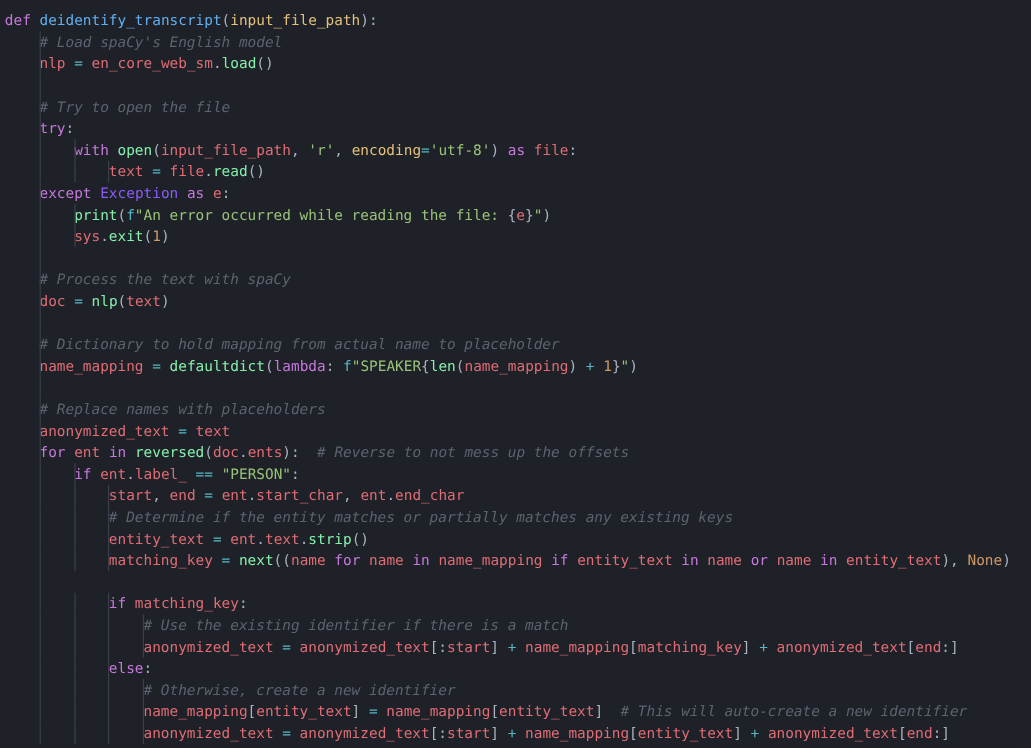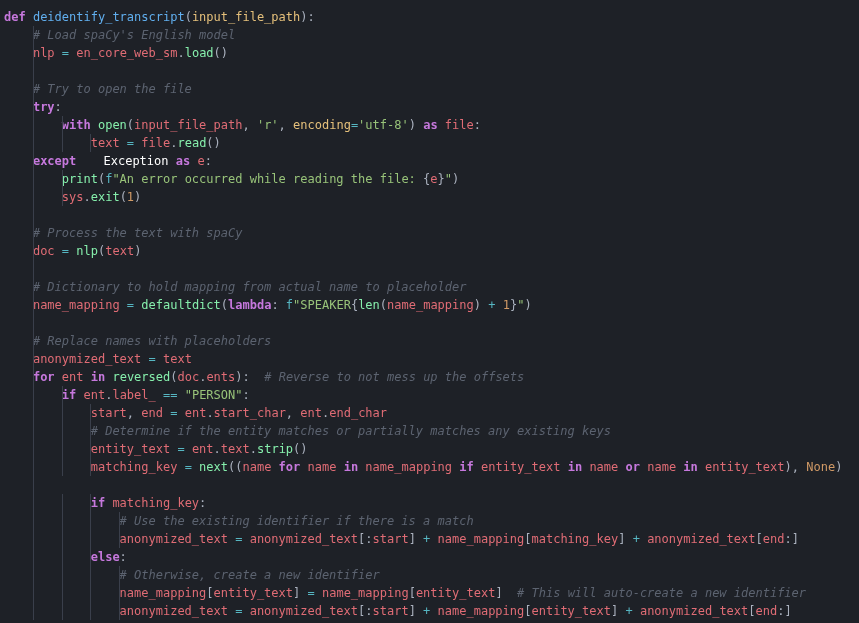--- a/index.html
+++ b/index.html
@@ -27,32 +27,32 @@
     position: relative;
   }
   .guide {
     position: absolute;
     top: 0;
     bottom: 0;
     width: 1px;
     background: #3a3f4b;
   }
   
-  .kw { color: #c678dd; font-weight: bold; }       
+  .kw { color: #c678dd; }       
   .fn { color: #86efac; }       
   .fname { color: #61afef; }    
   .param { color: #e5c07b; }    
   .var { color: #e06c75; }      
   .prop { color: #e06c75; }     
   .str { color: #98c379; }      
   .num { color: #d19a66; }      
   .cmt { color: #5c6370; font-style: italic; } 
   .op  { color: #56b6c2; }      
   .pn  { color: #abb2bf; }      
-  .builtin { color: #ffffff; margin-left: 20px; }  
+  .builtin { color: #8b5cf6; }  
   .const { color: #d19a66; }
 </style>
 </head>
 <body>
 
 <div class="editor">
   <div class="code" id="code-container"><div class="line"><span><span class="kw">def</span> <span class="fname">deidentify_transcript</span><span class="pn">(</span><span class="param">input_file_path</span><span class="pn">):</span></span></div><div class="line"><span class="guide" style="left: 28.8px;"></span><span>    <span class="cmt"># Load spaCy's English model</span></span></div><div class="line"><span class="guide" style="left: 28.8px;"></span><span>    <span class="var">nlp</span> <span class="op">=</span> <span class="var">en_core_web_sm</span><span class="pn">.</span><span class="fn">load</span><span class="pn">()</span></span></div><div class="line"><span class="guide" style="left: 28.8px;"></span><span></span></div><div class="line"><span class="guide" style="left: 28.8px;"></span><span>    <span class="cmt"># Try to open the file</span></span></div><div class="line"><span class="guide" style="left: 28.8px;"></span><span>    <span class="kw">try</span><span class="pn">:</span></span></div><div class="line"><span class="guide" style="left: 28.8px;"></span><span class="guide" style="left: 57.6px;"></span><span>        <span class="kw">with</span> <span class="fn">open</span><span class="pn">(</span><span class="var">input_file_path</span><span class="pn">,</span> <span class="str">'r'</span><span class="pn">,</span> <span class="param">encoding</span><span class="op">=</span><span class="str">'utf-8'</span><span class="pn">)</span> <span class="kw">as</span> <span class="var">file</span><span class="pn">:</span></span></div><div class="line"><span class="guide" style="left: 28.8px;"></span><span class="guide" style="left: 57.6px;"></span><span class="guide" style="left: 86.4px;"></span><span>            <span class="var">text</span> <span class="op">=</span> <span class="var">file</span><span class="pn">.</span><span class="fn">read</span><span class="pn">()</span></span></div><div class="line"><span class="guide" style="left: 28.8px;"></span><span>    <span class="kw">except</span> <span class="builtin">Exception</span> <span class="kw">as</span> <span class="var">e</span><span class="pn">:</span></span></div><div class="line"><span class="guide" style="left: 28.8px;"></span><span class="guide" style="left: 57.6px;"></span><span>        <span class="fn">print</span><span class="pn">(</span><span class="op">f</span><span class="str">"An error occurred while reading the file: </span><span class="pn">{</span><span class="var">e</span><span class="pn">}</span><span class="str">"</span><span class="pn">)</span></span></div><div class="line"><span class="guide" style="left: 28.8px;"></span><span class="guide" style="left: 57.6px;"></span><span>        <span class="var">sys</span><span class="pn">.</span><span class="fn">exit</span><span class="pn">(</span><span class="num">1</span><span class="pn">)</span></span></div><div class="line"><span class="guide" style="left: 28.8px;"></span><span></span></div><div class="line"><span class="guide" style="left: 28.8px;"></span><span>    <span class="cmt"># Process the text with spaCy</span></span></div><div class="line"><span class="guide" style="left: 28.8px;"></span><span>    <span class="var">doc</span> <span class="op">=</span> <span class="fn">nlp</span><span class="pn">(</span><span class="var">text</span><span class="pn">)</span></span></div><div class="line"><span class="guide" style="left: 28.8px;"></span><span></span></div><div class="line"><span class="guide" style="left: 28.8px;"></span><span>    <span class="cmt"># Dictionary to hold mapping from actual name to placeholder</span></span></div><div class="line"><span class="guide" style="left: 28.8px;"></span><span>    <span class="var">name_mapping</span> <span class="op">=</span> <span class="fn">defaultdict</span><span class="pn">(</span><span class="kw">lambda</span><span class="pn">:</span> <span class="op">f</span><span class="str">"SPEAKER</span><span class="pn">{</span><span class="fn">len</span><span class="pn">(</span><span class="var">name_mapping</span><span class="pn">)</span> <span class="op">+</span> <span class="num">1</span><span class="pn">}</span><span class="str">"</span><span class="pn">)</span></span></div><div class="line"><span class="guide" style="left: 28.8px;"></span><span></span></div><div class="line"><span class="guide" style="left: 28.8px;"></span><span>    <span class="cmt"># Replace names with placeholders</span></span></div><div class="line"><span class="guide" style="left: 28.8px;"></span><span>    <span class="var">anonymized_text</span> <span class="op">=</span> <span class="var">text</span></span></div><div class="line"><span class="guide" style="left: 28.8px;"></span><span>    <span class="kw">for</span> <span class="var">ent</span> <span class="kw">in</span> <span class="fn">reversed</span><span class="pn">(</span><span class="var">doc</span><span class="pn">.</span><span class="prop">ents</span><span class="pn">):</span>  <span class="cmt"># Reverse to not mess up the offsets</span></span></div><div class="line"><span class="guide" style="left: 28.8px;"></span><span class="guide" style="left: 57.6px;"></span><span>        <span class="kw">if</span> <span class="var">ent</span><span class="pn">.</span><span class="prop">label_</span> <span class="op">==</span> <span class="str">"PERSON"</span><span class="pn">:</span></span></div><div class="line"><span class="guide" style="left: 28.8px;"></span><span class="guide" style="left: 57.6px;"></span><span class="guide" style="left: 86.4px;"></span><span>            <span class="var">start</span><span class="pn">,</span> <span class="var">end</span> <span class="op">=</span> <span class="var">ent</span><span class="pn">.</span><span class="prop">start_char</span><span class="pn">,</span> <span class="var">ent</span><span class="pn">.</span><span class="prop">end_char</span></span></div><div class="line"><span class="guide" style="left: 28.8px;"></span><span class="guide" style="left: 57.6px;"></span><span class="guide" style="left: 86.4px;"></span><span>            <span class="cmt"># Determine if the entity matches or partially matches any existing keys</span></span></div><div class="line"><span class="guide" style="left: 28.8px;"></span><span class="guide" style="left: 57.6px;"></span><span class="guide" style="left: 86.4px;"></span><span>            <span class="var">entity_text</span> <span class="op">=</span> <span class="var">ent</span><span class="pn">.</span><span class="prop">text</span><span class="pn">.</span><span class="fn">strip</span><span class="pn">()</span></span></div><div class="line"><span class="guide" style="left: 28.8px;"></span><span class="guide" style="left: 57.6px;"></span><span class="guide" style="left: 86.4px;"></span><span>            <span class="var">matching_key</span> <span class="op">=</span> <span class="fn">next</span><span class="pn">((</span><span class="var">name</span> <span class="kw">for</span> <span class="var">name</span> <span class="kw">in</span> <span class="var">name_mapping</span> <span class="kw">if</span> <span class="var">entity_text</span> <span class="kw">in</span> <span class="var">name</span> <span class="kw">or</span> <span class="var">name</span> <span class="kw">in</span> <span class="var">entity_text</span><span class="pn">),</span> <span class="const">None</span><span class="pn">)</span></span></div><div class="line"><span class="guide" style="left: 28.8px;"></span><span></span></div><div class="line"><span class="guide" style="left: 28.8px;"></span><span class="guide" style="left: 57.6px;"></span><span class="guide" style="left: 86.4px;"></span><span>            <span class="kw">if</span> <span class="var">matching_key</span><span class="pn">:</span></span></div><div class="line"><span class="guide" style="left: 28.8px;"></span><span class="guide" style="left: 57.6px;"></span><span class="guide" style="left: 86.4px;"></span><span class="guide" style="left: 115.2px;"></span><span>                <span class="cmt"># Use the existing identifier if there is a match</span></span></div><div class="line"><span class="guide" style="left: 28.8px;"></span><span class="guide" style="left: 57.6px;"></span><span class="guide" style="left: 86.4px;"></span><span class="guide" style="left: 115.2px;"></span><span>                <span class="var">anonymized_text</span> <span class="op">=</span> <span class="var">anonymized_text</span><span class="pn">[:</span><span class="var">start</span><span class="pn">]</span> <span class="op">+</span> <span class="var">name_mapping</span><span class="pn">[</span><span class="var">matching_key</span><span class="pn">]</span> <span class="op">+</span> <span class="var">anonymized_text</span><span class="pn">[</span><span class="var">end</span><span class="pn">:]</span></span></div><div class="line"><span class="guide" style="left: 28.8px;"></span><span class="guide" style="left: 57.6px;"></span><span class="guide" style="left: 86.4px;"></span><span>            <span class="kw">else</span><span class="pn">:</span></span></div><div class="line"><span class="guide" style="left: 28.8px;"></span><span class="guide" style="left: 57.6px;"></span><span class="guide" style="left: 86.4px;"></span><span class="guide" style="left: 115.2px;"></span><span>                <span class="cmt"># Otherwise, create a new identifier</span></span></div><div class="line"><span class="guide" style="left: 28.8px;"></span><span class="guide" style="left: 57.6px;"></span><span class="guide" style="left: 86.4px;"></span><span class="guide" style="left: 115.2px;"></span><span>                <span class="var">name_mapping</span><span class="pn">[</span><span class="var">entity_text</span><span class="pn">]</span> <span class="op">=</span> <span class="var">name_mapping</span><span class="pn">[</span><span class="var">entity_text</span><span class="pn">]</span>  <span class="cmt"># This will auto-create a new identifier</span></span></div><div class="line"><span class="guide" style="left: 28.8px;"></span><span class="guide" style="left: 57.6px;"></span><span class="guide" style="left: 86.4px;"></span><span class="guide" style="left: 115.2px;"></span><span>                <span class="var">anonymized_text</span> <span class="op">=</span> <span class="var">anonymized_text</span><span class="pn">[:</span><span class="var">start</span><span class="pn">]</span> <span class="op">+</span> <span class="var">name_mapping</span><span class="pn">[</span><span class="var">entity_text</span><span class="pn">]</span> <span class="op">+</span> <span class="var">anonymized_text</span><span class="pn">[</span><span class="var">end</span><span class="pn">:]</span></span></div></div>
 </div>
 
 </body></html>

